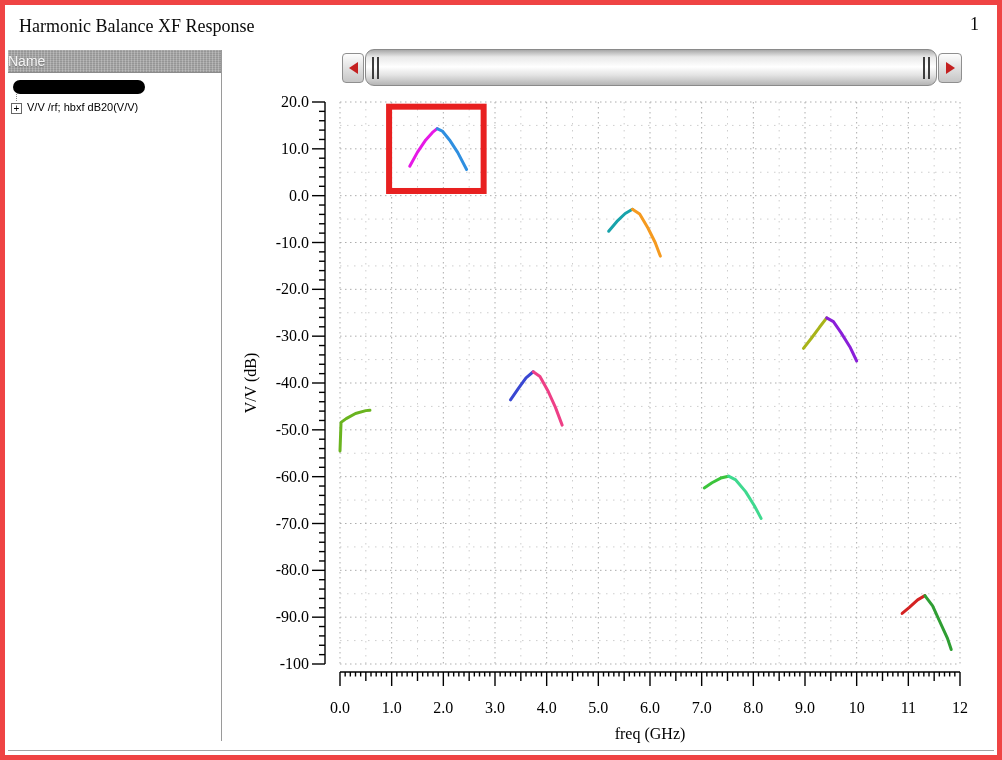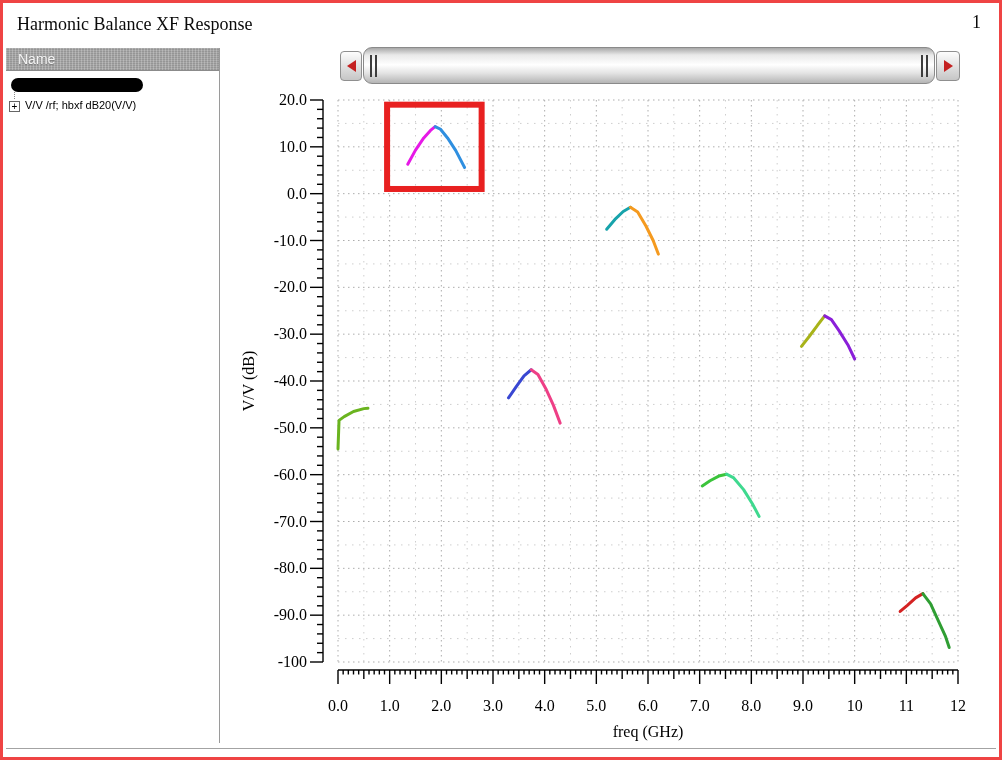--- a/index.html
+++ b/index.html
@@ -1,26 +1,26 @@
 <!DOCTYPE html>
 <html><head>
 <meta charset="utf-8">
 <style>
   html,body{margin:0;padding:0;background:#fff;}
   body{width:1002px;height:760px;position:relative;overflow:hidden;
        font-family:"Liberation Sans","DejaVu Sans",sans-serif;}
-  .window{position:absolute;inset:0;border:3px solid #ef4444;background:#fff;box-sizing:border-box;}
+  .window{position:absolute;inset:0;border:5px solid #ef4444;background:#fff;box-sizing:border-box;}
   .title{position:absolute;left:14px;top:11px;font-family:"Liberation Serif","DejaVu Serif",serif;
          font-size:18px;color:#0a0a0a;}
   .page-num{position:absolute;right:18px;top:9px;font-family:"Liberation Serif","DejaVu Serif",serif;
          font-size:18px;color:#0a0a0a;}
   
   .legend-panel{position:absolute;left:3px;top:45px;width:213px;bottom:14px;background:#fff;}
   .legend-header{position:absolute;left:0;top:0;width:100%;height:23px;line-height:23px;
-      padding-left:12px;box-sizing:border-box;color:#f4f4f4;font-size:14px;
+      padding-left:0;box-sizing:border-box;color:#f4f4f4;font-size:14px;
       text-shadow:0 1px 1px #777;
       background:#a6a6a6;
       background-image:repeating-linear-gradient(90deg,rgba(255,255,255,.22) 0 1px,rgba(0,0,0,0) 1px 3px),
                        repeating-linear-gradient(0deg,rgba(0,0,0,.10) 0 1px,rgba(0,0,0,0) 1px 2px);
       border-bottom:1px solid #8b8b8b;}
   .redacted-bar{position:absolute;left:5px;top:30px;width:132px;height:14px;border-radius:7px;background:#000;}
   .tree-item{position:absolute;left:0;top:50px;width:100%;height:18px;}
   .tree-stem{position:absolute;left:8px;top:-6px;height:7px;width:0;border-left:1px dotted #888;}
   .expander{position:absolute;left:3px;top:3px;width:11px;height:11px;border:1px solid #666;
       box-sizing:border-box;font-size:10px;line-height:9px;text-align:center;color:#000;background:#fff;}

